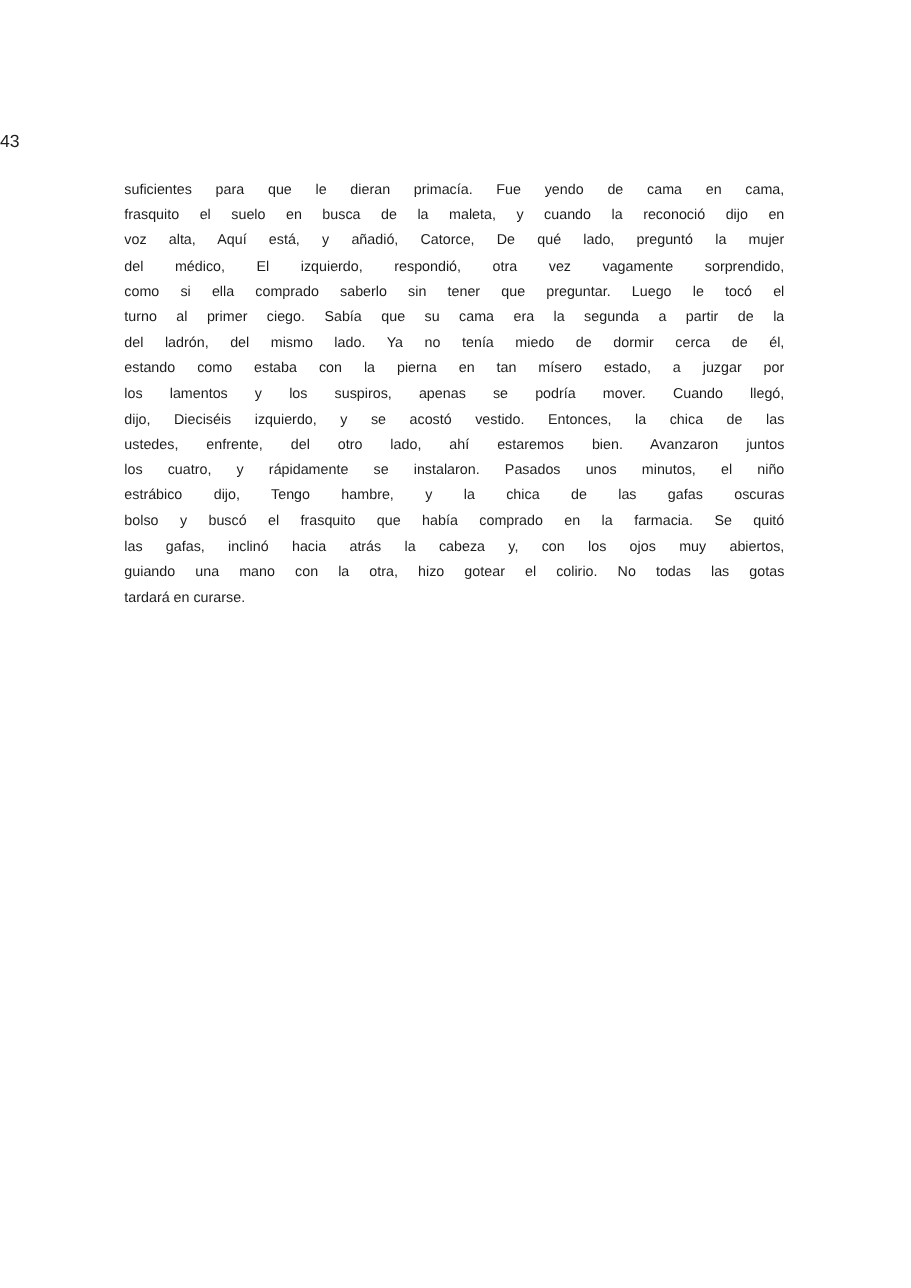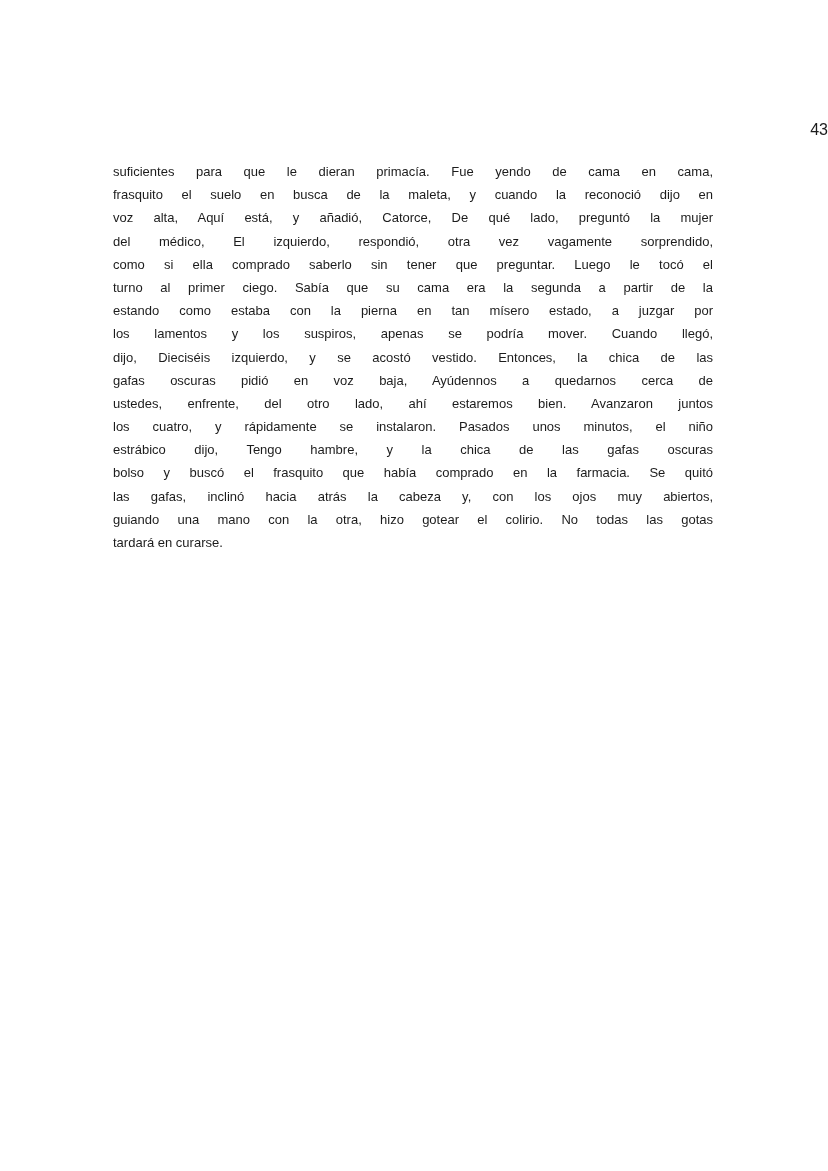--- a/index.html
+++ b/index.html
@@ -15,21 +15,21 @@
     position: relative;
     width: 828px;
     height: 1171px;
     background: #ffffff;
   }
   .page-number {
     position: absolute;
     top: 120px;
     left: 0;
     width: 828px;
-    text-align: right;
+    text-align: left;
     font-size: 16px;
     line-height: 19px;
     color: #1c1c1c;
   }
   .text-block {
     position: absolute;
     top: 160px;
     left: 113px;
     width: 600px;
     font-size: 13px;
@@ -55,24 +55,24 @@
 
   <div class="page-number">43</div>
 
   <div class="text-block">
     <div class="line">suficientes para que le dieran primacía. Fue yendo de cama en cama,</div>
     <div class="line">frasquito el suelo en busca de la maleta, y cuando la reconoció dijo en</div>
     <div class="line">voz alta, Aquí está, y añadió, Catorce, De qué lado, preguntó la mujer</div>
     <div class="line">del médico, El izquierdo, respondió, otra vez vagamente sorprendido,</div>
     <div class="line">como si ella comprado saberlo sin tener que preguntar. Luego le tocó el</div>
     <div class="line">turno al primer ciego. Sabía que su cama era la segunda a partir de la</div>
+    <div class="line">del ladrón, del mismo lado. Ya no tenía miedo de dormir cerca de él,</div>
     <div class="line">estando como estaba con la pierna en tan mísero estado, a juzgar por</div>
     <div class="line">los lamentos y los suspiros, apenas se podría mover. Cuando llegó,</div>
     <div class="line">dijo, Dieciséis izquierdo, y se acostó vestido. Entonces, la chica de las</div>
-    <div class="line">gafas oscuras pidió en voz baja, Ayúdennos a quedarnos cerca de</div>
     <div class="line">ustedes, enfrente, del otro lado, ahí estaremos bien. Avanzaron juntos</div>
     <div class="line">los cuatro, y rápidamente se instalaron. Pasados unos minutos, el niño</div>
     <div class="line">estrábico dijo, Tengo hambre, y la chica de las gafas oscuras</div>
     <div class="line">bolso y buscó el frasquito que había comprado en la farmacia. Se quitó</div>
     <div class="line">las gafas, inclinó hacia atrás la cabeza y, con los ojos muy abiertos,</div>
     <div class="line">guiando una mano con la otra, hizo gotear el colirio. No todas las gotas</div>
     <div class="line last">tardará en curarse.</div>
   </div>
 
 </div>

